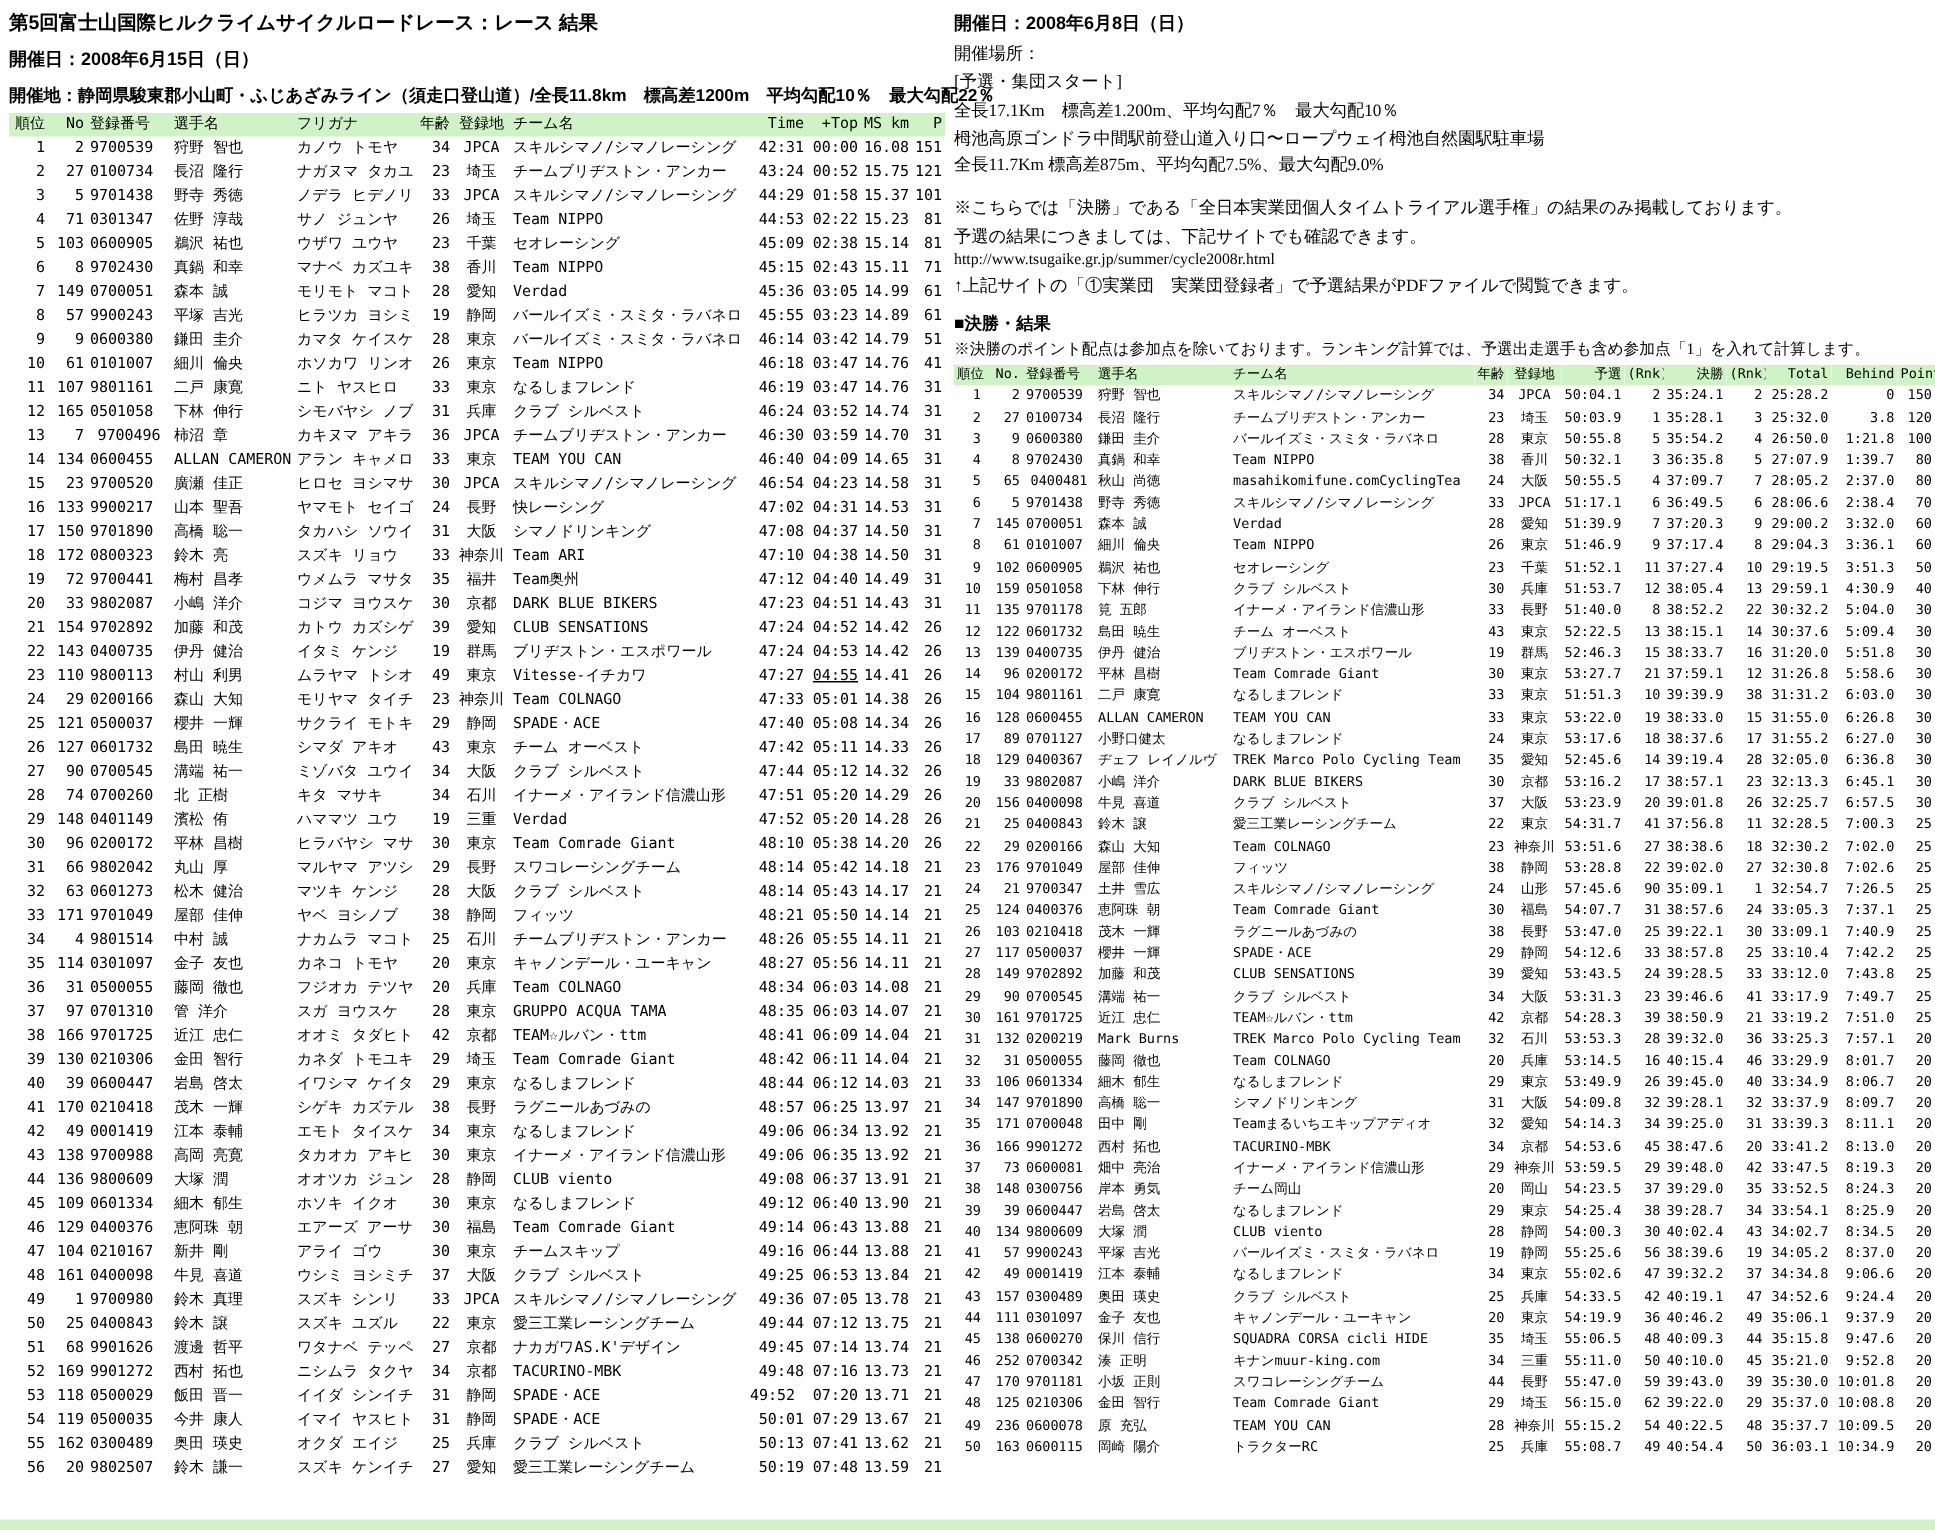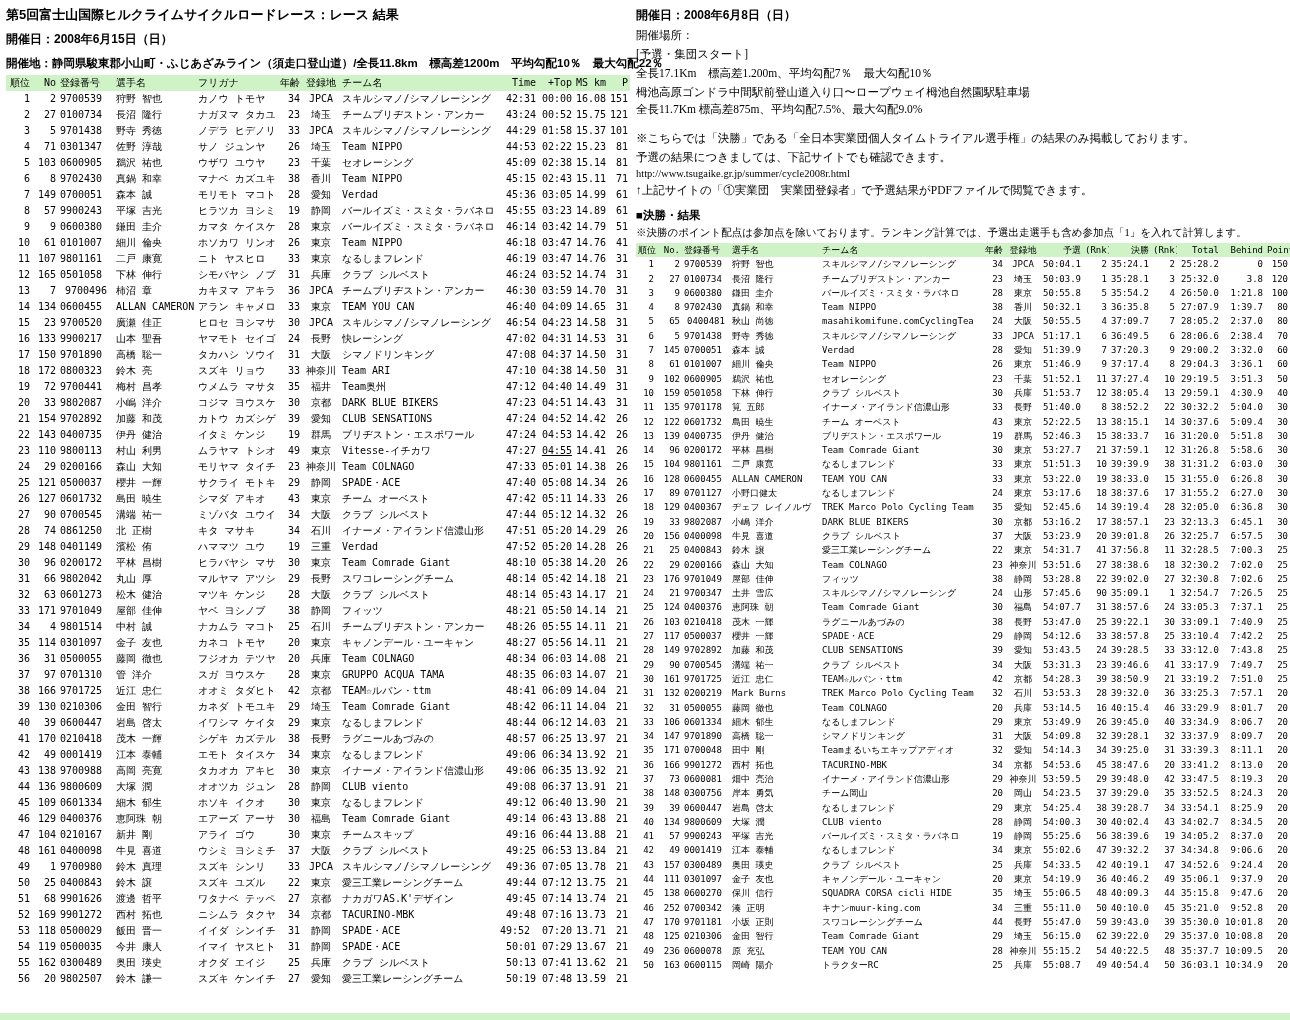--- a/index.html
+++ b/index.html
@@ -441,21 +441,21 @@
           <td style="text-align: center;">大阪</td>
           <td style="text-align: left;">クラブ シルベスト</td>
           <td style="text-align: right;">47:44</td>
           <td style="text-align: right;">05:12</td>
           <td style="text-align: right;">14.32</td>
           <td style="text-align: right;">26</td>
         </tr>
         <tr>
           <td style="text-align: right;">28</td>
           <td style="text-align: right;">74</td>
-          <td style="text-align: left;">0861250</td>
+          <td style="text-align: left;">0700260</td>
           <td style="text-align: left;">北 正樹</td>
           <td style="text-align: left;">キタ マサキ</td>
           <td style="text-align: right;">34</td>
           <td style="text-align: center;">石川</td>
           <td style="text-align: left;">イナーメ・アイランド信濃山形</td>
           <td style="text-align: right;">47:51</td>
           <td style="text-align: right;">05:20</td>
           <td style="text-align: right;">14.29</td>
           <td style="text-align: right;">26</td>
         </tr>

